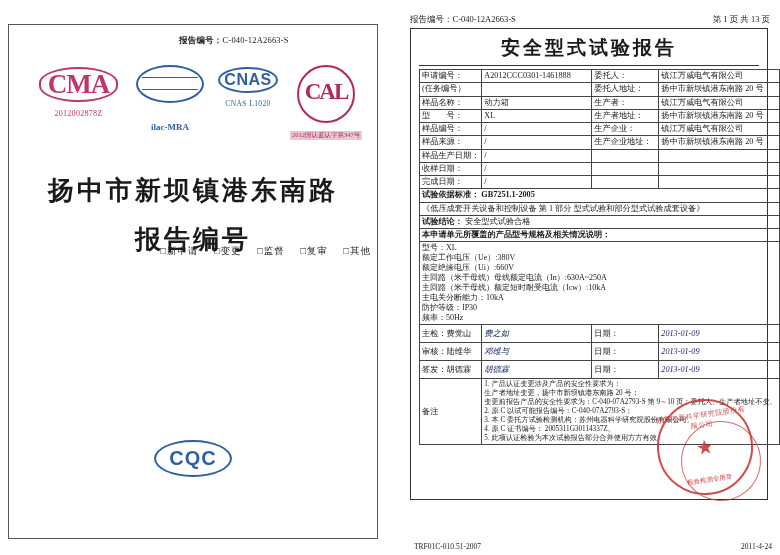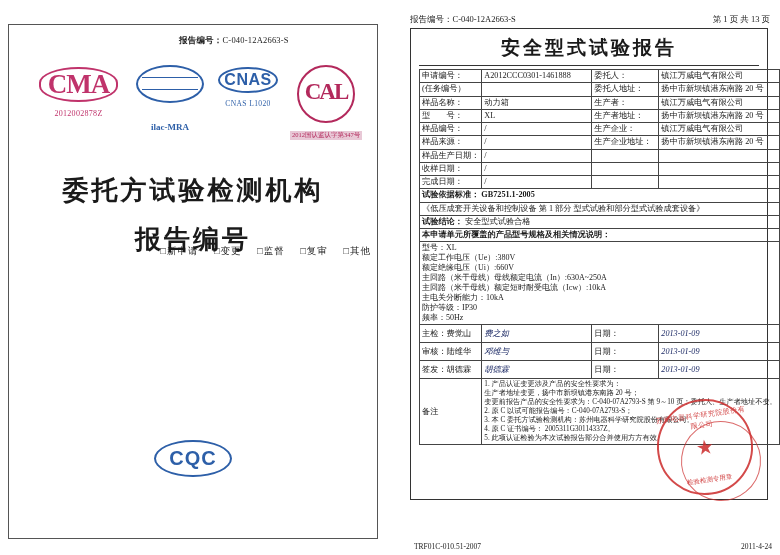--- a/index.html
+++ b/index.html
@@ -215,21 +215,21 @@
       </div>
       <div class="logo cal">
         <div class="circ">
             <span>CAL</span>
           </div>
         <div class="sub">2012国认监认字第347号</div>
       </div>
     </div>
 
     <div class="left-title">
-      <div class="l1">委托方试验检测机构</div>
+      <div class="l1">扬中市新坝镇港东南路</div>
       <div class="l2">报告编号</div>
     </div>
 
     <div class="checkrow">
       <span>□新申请</span>
       <span>□变更</span>
       <span>□监督</span>
       <span>□复审</span>
       <span>□其他</span>
     </div>

